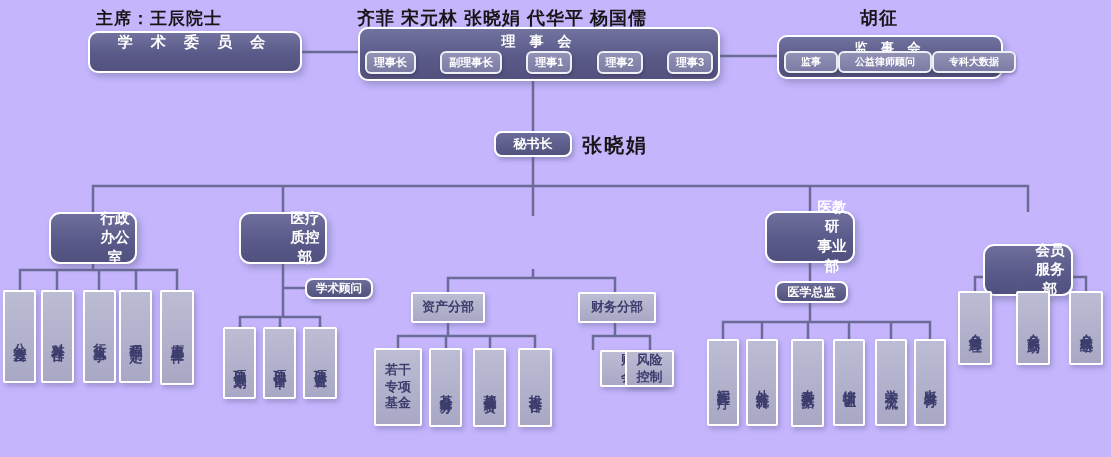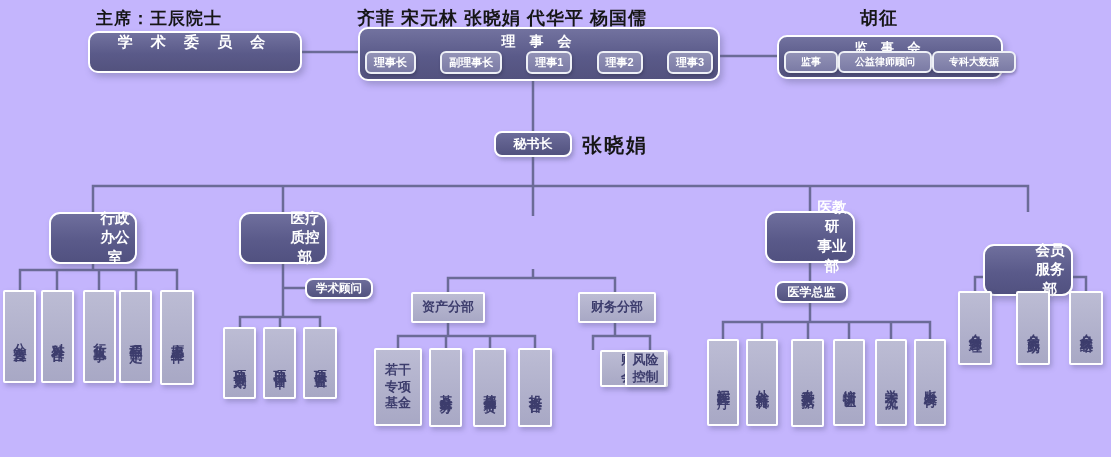--- a/index.html
+++ b/index.html
@@ -186,21 +186,21 @@
 
   <div class="hbox" style="left:374px;top:348px;width:48px;height:78px;">若干
 专项
 基金</div>
   <div class="vbox" style="left:429px;top:348px;width:33px;height:79px;">基金财务</div>
   <div class="vbox" style="left:473px;top:348px;width:33px;height:79px;">募捐筹资</div>
   <div class="vbox" style="left:518px;top:348px;width:34px;height:79px;">投资合作</div>
 
   <div class="hbox" style="left:600px;top:350px;width:68px;height:37px;">财务
 会计</div>
-  <div class="hbox" style="left:625px;top:350px;width:41px;height:37px;">风险
+  <div class="hbox" style="left:625px;top:350px;width:49px;height:37px;">风险
 控制</div>
 
   <div class="vbox" style="left:707px;top:339px;width:32px;height:87px;">远程医疗</div>
   <div class="vbox" style="left:746px;top:339px;width:32px;height:87px;">处方流转</div>
   <div class="vbox" style="left:791px;top:339px;width:33px;height:88px;">专科大数据</div>
   <div class="vbox" style="left:833px;top:339px;width:32px;height:87px;">培训认证</div>
   <div class="vbox" style="left:875px;top:339px;width:32px;height:87px;">学术交流</div>
   <div class="vbox" style="left:914px;top:339px;width:32px;height:87px;">出版发行</div>
 
   <div class="vbox" style="left:958px;top:291px;width:34px;height:74px;">会员管理</div>

